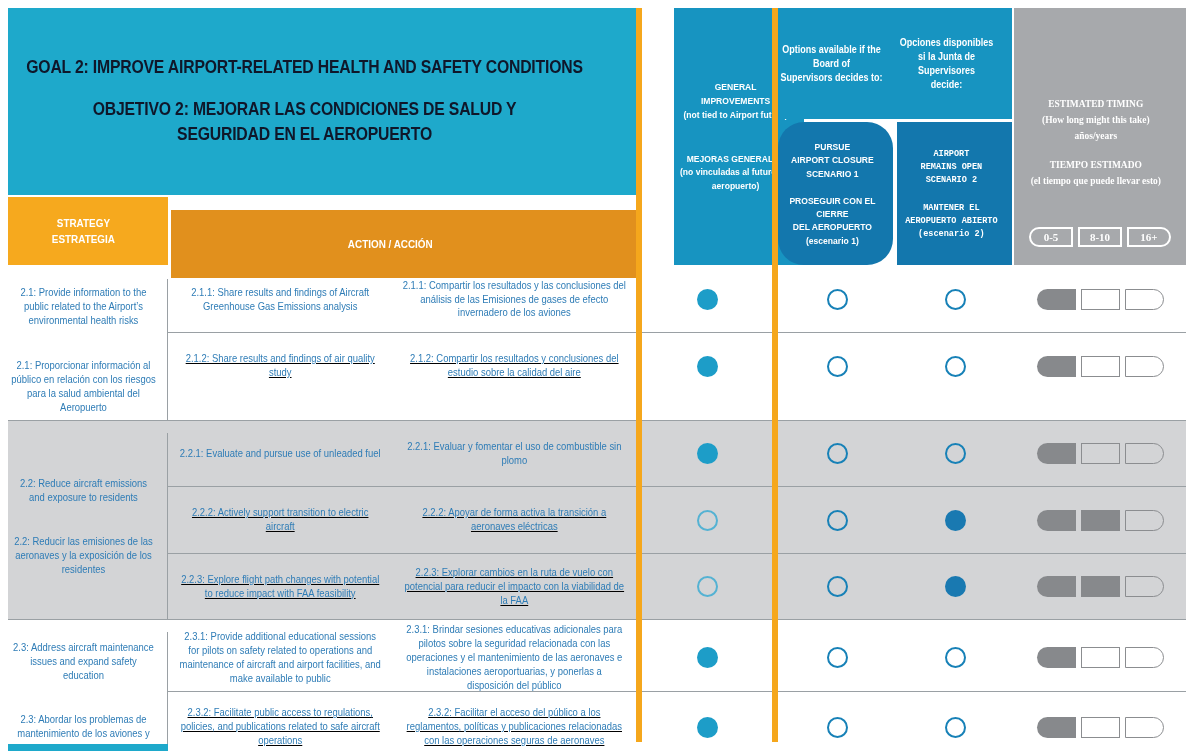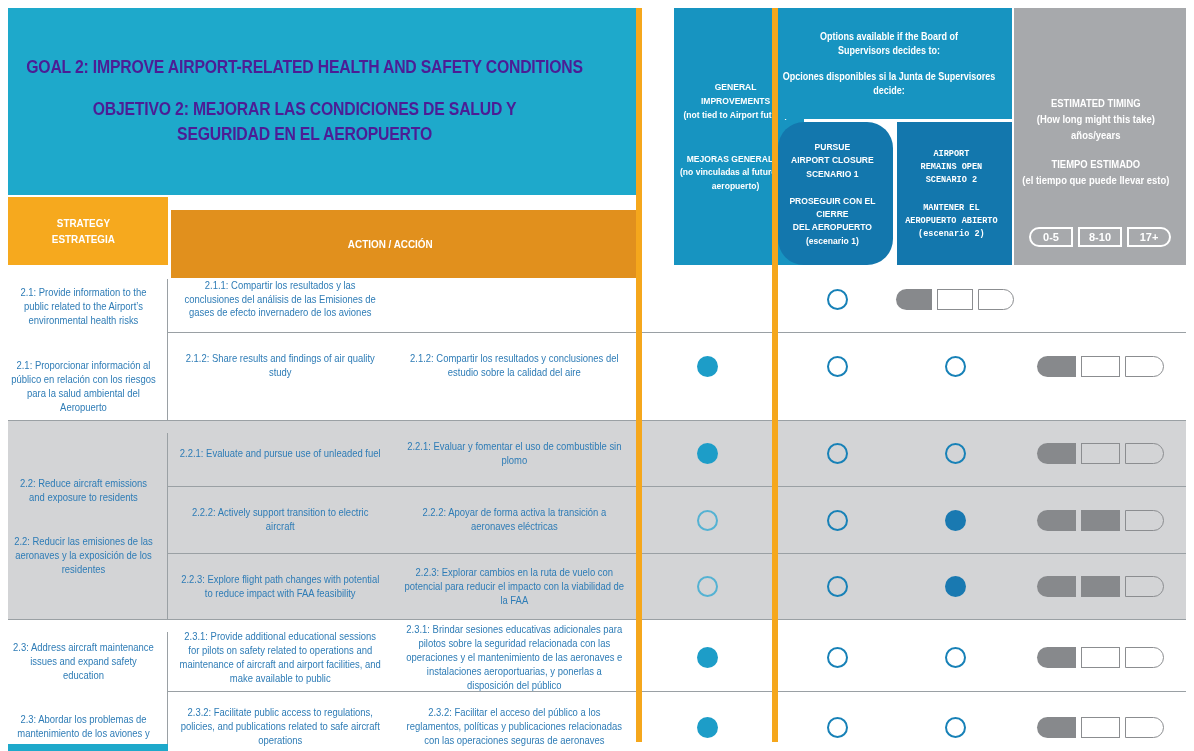--- a/index.html
+++ b/index.html
@@ -4,58 +4,58 @@
 <style>
   html,body{margin:0;padding:0;background:#fff;}
   #app{position:relative;width:1194px;height:751px;background:#fff;
        font-family:"Liberation Sans",sans-serif;overflow:hidden;}
   .prel{white-space:pre-line;}
   .cond{width:111%;margin-left:-5.5%;transform:scaleX(0.9);transform-origin:center center;}
 
   
   .hdr-goal{position:absolute;left:8px;top:8px;width:628px;height:187px;background:#1ea9cb;
     display:flex;flex-direction:column;align-items:center;justify-content:center;gap:16px;
-    color:#4c1d95;font-weight:bold;font-size:17.5px;line-height:1.45;text-align:center;letter-spacing:-0.2px;}
+    color:#0f172a;font-weight:bold;font-size:17.5px;line-height:1.45;text-align:center;letter-spacing:-0.2px;}
   .hdr-strategy{position:absolute;left:8px;top:197px;width:160px;height:68px;background:#f6a91e;
     display:flex;align-items:center;justify-content:center;color:#fff;font-weight:bold;
     font-size:11px;line-height:1.5;text-align:center;}
   .hdr-action{position:absolute;left:171px;top:210px;width:465px;height:68px;background:#e1901d;
     display:flex;align-items:center;justify-content:center;color:#fff;font-weight:bold;
     font-size:11px;text-align:center;}
   .vbar{position:absolute;top:8px;width:6px;height:734px;background:#f5a71c;z-index:6;}
   .vbar.b1{left:636px;} .vbar.b2{left:772px;}
   .hdr-gi{position:absolute;left:642px;top:8px;width:130px;height:257px;background:#1794c1;
     display:flex;flex-direction:column;align-items:center;justify-content:center;gap:30px;
     color:#fff;font-weight:bold;font-size:9.5px;line-height:1.45;text-align:center;padding:0 5px;box-sizing:border-box;margin-left:32px;}
   .hdr-options{position:absolute;left:778px;top:8px;width:234px;height:111px;background:#1794c1;
-    display:flex;flex-direction:column;align-items:center;justify-content:center;gap:12px;
+    display:flex;flex-direction:row;align-items:center;justify-content:center;gap:12px;
     color:#fff;font-weight:bold;font-size:10px;line-height:1.4;text-align:center;padding:0 8px;box-sizing:border-box;}
   .hdr-sc{position:absolute;top:122px;width:115px;height:143px;background:#1377ad;
     display:flex;flex-direction:column;align-items:center;justify-content:center;gap:14px;
     color:#fff;font-weight:bold;font-size:9.5px;line-height:1.4;text-align:center;padding:0 4px;box-sizing:border-box;}
   .hdr-sc.s1{left:778px;border-radius:26px;} .hdr-sc.s2{left:897px;font-family:Liberation Mono, monospace;}
   .hdr-timing{position:absolute;left:1014px;top:8px;width:172px;height:257px;background:#a7a9ac;
     display:flex;flex-direction:column;align-items:center;color:#fff;font-weight:bold;
-    font-size:10.5px;line-height:1.5;text-align:center;padding:88px 6px 18px 6px;box-sizing:border-box;}
+    font-size:10.5px;line-height:1.5;text-align:center;padding:88px 6px 18px 6px;box-sizing:border-box;font-family:Liberation Serif, serif;}
   .pills{margin-top:auto;display:flex;gap:5px;}
   .pill{width:44px;height:20px;border:2px solid #fff;box-sizing:border-box;display:flex;
     align-items:center;justify-content:center;color:#fff;font-weight:bold;font-size:11px;}
   .pill.first{border-radius:10px 0 0 10px;} .pill.last{border-radius:0 10px 10px 0;}
 
   
   .rows-region{position:absolute;left:8px;top:267px;width:1178px;border-bottom:1px solid #9aa0a4;}
   .group{display:flex;}
   .group + .group{border-top:1px solid #9aa0a4;}
   .group.shaded{background:#d3d4d6;}
   .strategy{width:160px;box-sizing:border-box;border-right:1px solid #9aa0a4;
     display:flex;flex-direction:column;align-items:center;justify-content:center;gap:30px;
     text-align:center;color:#2e7cb6;font-size:10.5px;line-height:1.35;padding:6px 7px;margin-top:12px;}
   .rowscol{flex:1;display:flex;flex-direction:column;}
   .row{display:grid;grid-template-columns:224px 244px 6px 130px 6px 118px 118px 172px;align-items:center;}
-  .row + .row{border-top:1px solid #9aa0a4;}
+  .row + .row{border-top:1px solid #9aa0a4;text-decoration:underline;}
   .h65{height:65px;} .h66{height:66px;} .h71{height:71px;} .h70{height:70px;}
   .cell{text-align:center;color:#2e7cb6;font-size:10.5px;line-height:1.32;padding:3px 10px;box-sizing:border-box;}
   .markcell{display:flex;align-items:center;justify-content:center;}
   .circle{width:21px;height:21px;border-radius:50%;box-sizing:border-box;display:block;}
   .circle.s-filled{background:#1d9dc8;}
   .circle.s-filled-dark{background:#1979b1;}
   .circle.s-outline{border:2.5px solid #1781b7;background:transparent;}
   .circle.s-outline-light{border:2.5px solid #54b2d3;background:transparent;}
   .timingcell{display:flex;align-items:center;justify-content:center;gap:5px;}
   .seg{width:39px;height:21px;box-sizing:border-box;display:block;}
@@ -123,34 +123,37 @@
   <div class="hdr-timing">
     <div class="prel cond">ESTIMATED TIMING
 (How long might this take)
 años/years</div>
     <div style="height:14px"></div>
     <div class="prel cond">TIEMPO ESTIMADO
 (el tiempo que puede llevar esto)</div>
     <div class="pills">
       <span class="pill first">0-5</span>
       <span class="pill">8-10</span>
-      <span class="pill last">17+</span>
+      <span class="pill last">16+</span>
     </div>
   </div>
 
   <div class="rows-region">
 
     <div class="group">
       <div class="strategy">
         <div class="cond">2.1: Provide information to the public related to the Airport’s environmental health risks</div>
         <div class="cond">2.1: Proporcionar información al público en relación con los riesgos para la salud ambiental del Aeropuerto</div>
       </div>
       <div class="rowscol">
         <div class="row h65">
           <div class="cell">
+              <div class="cond">2.1.1: Share results and findings of Aircraft Greenhouse Gas Emissions analysis</div>
+            </div>
+          <div class="cell">
               <div class="cond">2.1.1: Compartir los resultados y las conclusiones del análisis de las Emisiones de gases de efecto invernadero de los aviones</div>
             </div>
           <div></div>
           <div class="markcell">
               <span class="circle s-filled"></span>
             </div>
           <div></div>
           <div class="markcell">
               <span class="circle s-outline"></span>
             </div>

